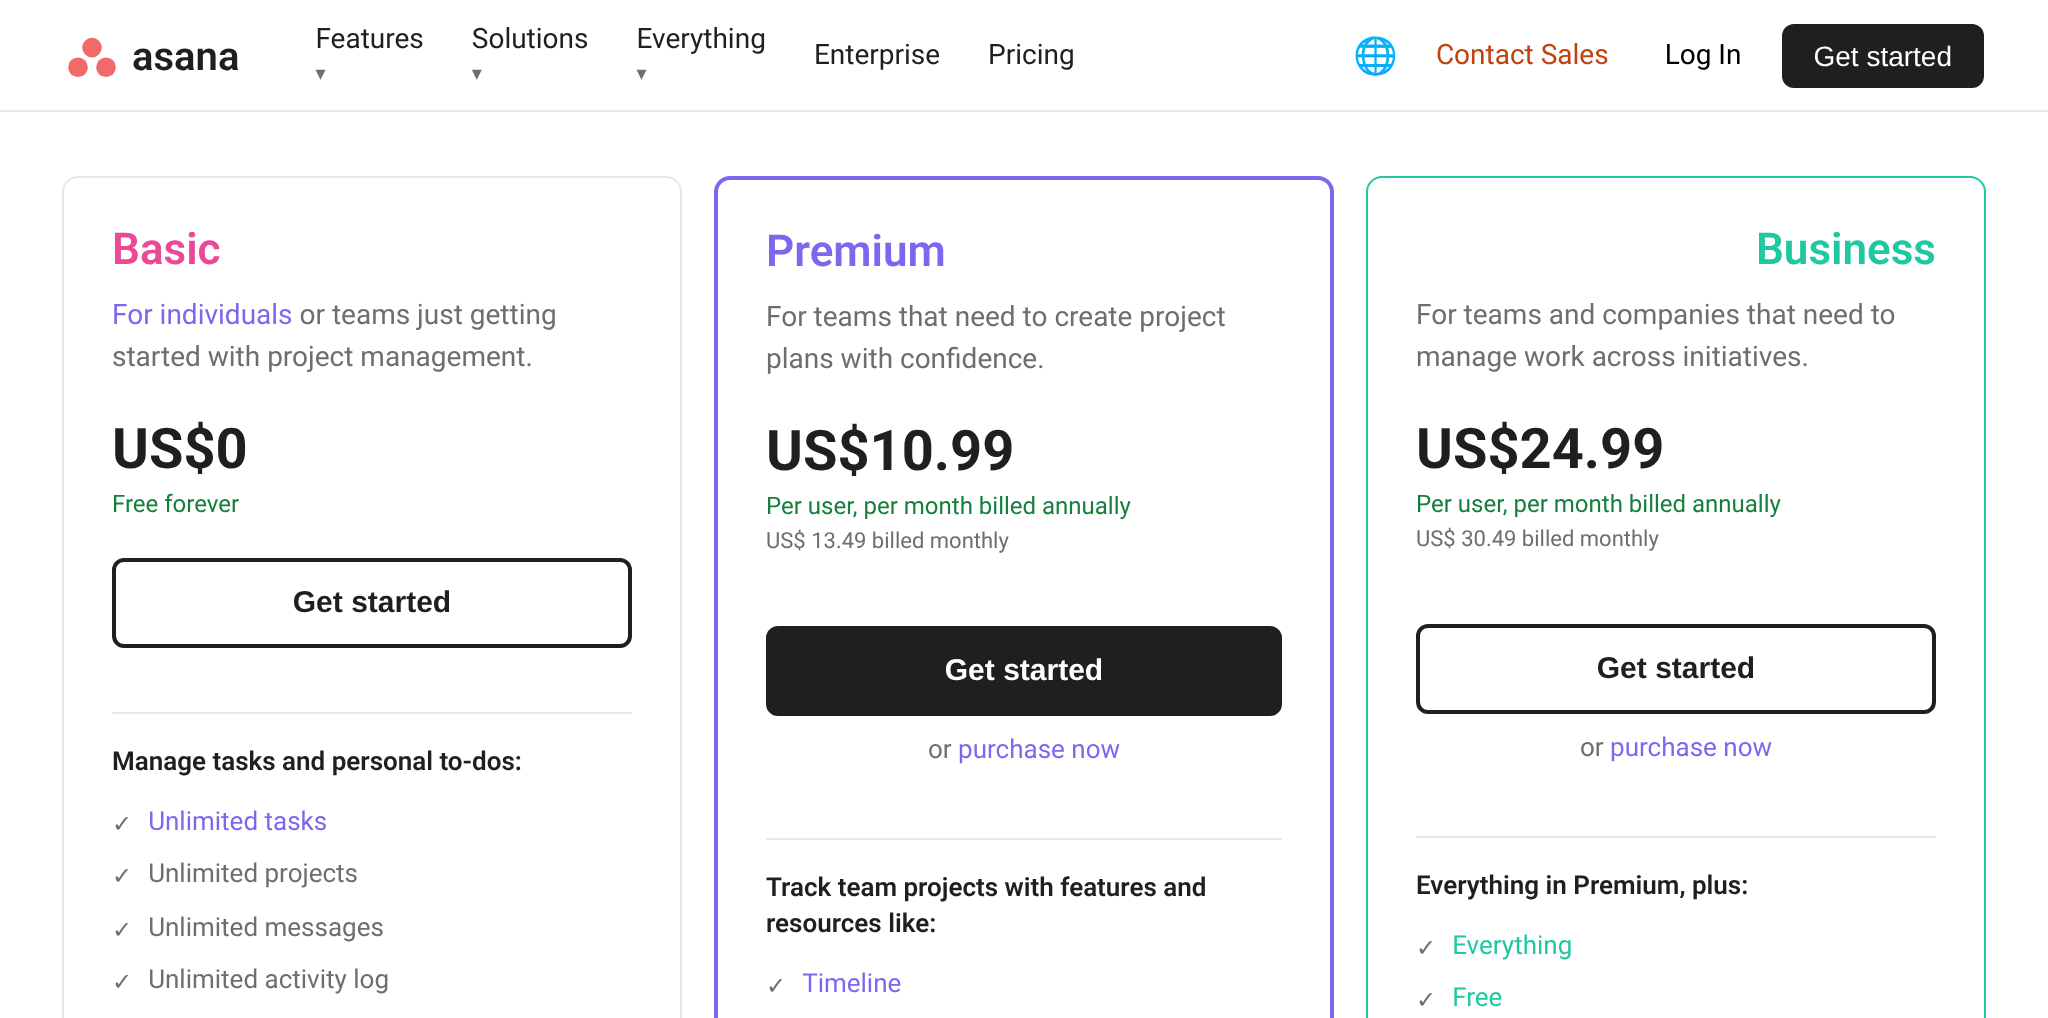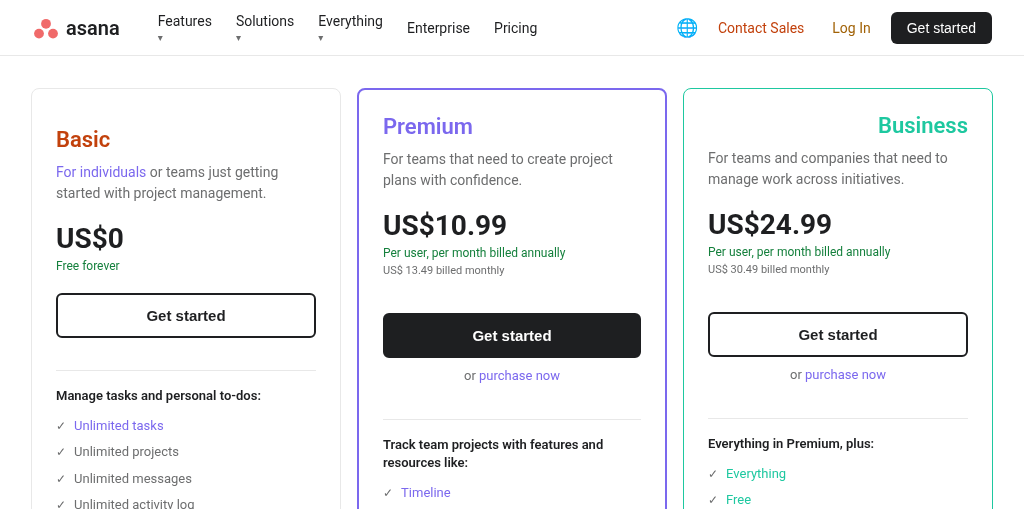--- a/index.html
+++ b/index.html
@@ -9,33 +9,33 @@
     nav { display: flex; align-items: center; padding: 0 32px; height: 56px; border-bottom: 1px solid #e8e8e8; position: sticky; top: 0; background: #fff; z-index: 100; }
     .nav-logo { display: flex; align-items: center; gap: 6px; margin-right: 28px; }
     .nav-logo-icon { width: 28px; height: 28px; }
     .nav-logo-text { font-size: 20px; font-weight: 600; color: #1e1f21; }
     .nav-links { display: flex; align-items: center; gap: 4px; flex: 1; }
     .nav-link { display: flex; align-items: flex-start; gap: 3px; padding: 6px 10px; font-size: 14px; color: #1e1f21; cursor: pointer; border-radius: 4px; flex-direction: column; }
     .nav-link .chevron { font-size: 10px; color: #6d6e6f; }
     .nav-right { display: flex; align-items: center; gap: 12px; }
     .nav-globe { width: 20px; height: 20px; display: flex; align-items: center; justify-content: center; cursor: pointer; color: #6d6e6f; font-size: 18px; }
     .nav-contact { font-size: 14px; color: #c2410c; cursor: pointer; padding: 6px 8px; }
-    .nav-login { font-size: 14px; color: #a16207; cursor: pointer; padding: 6px 8px; text-align: right; }
+    .nav-login { font-size: 14px; color: #000000; cursor: pointer; padding: 6px 8px; text-align: right; }
     .nav-cta { background: #1e1f21; color: #fff; border: none; padding: 8px 16px; border-radius: 6px; font-size: 14px; font-weight: 500; cursor: pointer; }
 
     
     .main { padding: 32px 24px; display: flex; justify-content: center; gap: 16px; background: #fff; min-height: calc(100vh - 56px); }
 
     
     .card { border: 1px solid #e8e8e8; border-radius: 8px; width: 310px; padding: 24px; display: flex; flex-direction: column; gap: 0; }
     .card.premium { border: 2px solid #7b68ee; }
     .card.business { border: 1px solid #1ec8a0; }
 
     .plan-name { font-size: 22px; font-weight: 600; margin-bottom: 10px; }
-    .plan-name.basic { color: #c2410c; margin-top: 14px; }
+    .plan-name.basic { color: #ec4899; }
     .plan-name.premium { color: #7b68ee; }
     .plan-name.business { color: #1ec8a0; text-align: right; }
 
     .plan-desc { font-size: 14px; color: #6d6e6f; margin-bottom: 18px; line-height: 1.5; }
     .plan-desc a { color: #7b68ee; text-decoration: none; }
 
     .plan-price { font-size: 28px; font-weight: 700; color: #1e1f21; margin-bottom: 4px; }
     .plan-price-sub { font-size: 12px; color: #15803d; margin-bottom: 4px; }
     .plan-price-sub2 { font-size: 11px; color: #6d6e6f; margin-bottom: 20px; }
 

